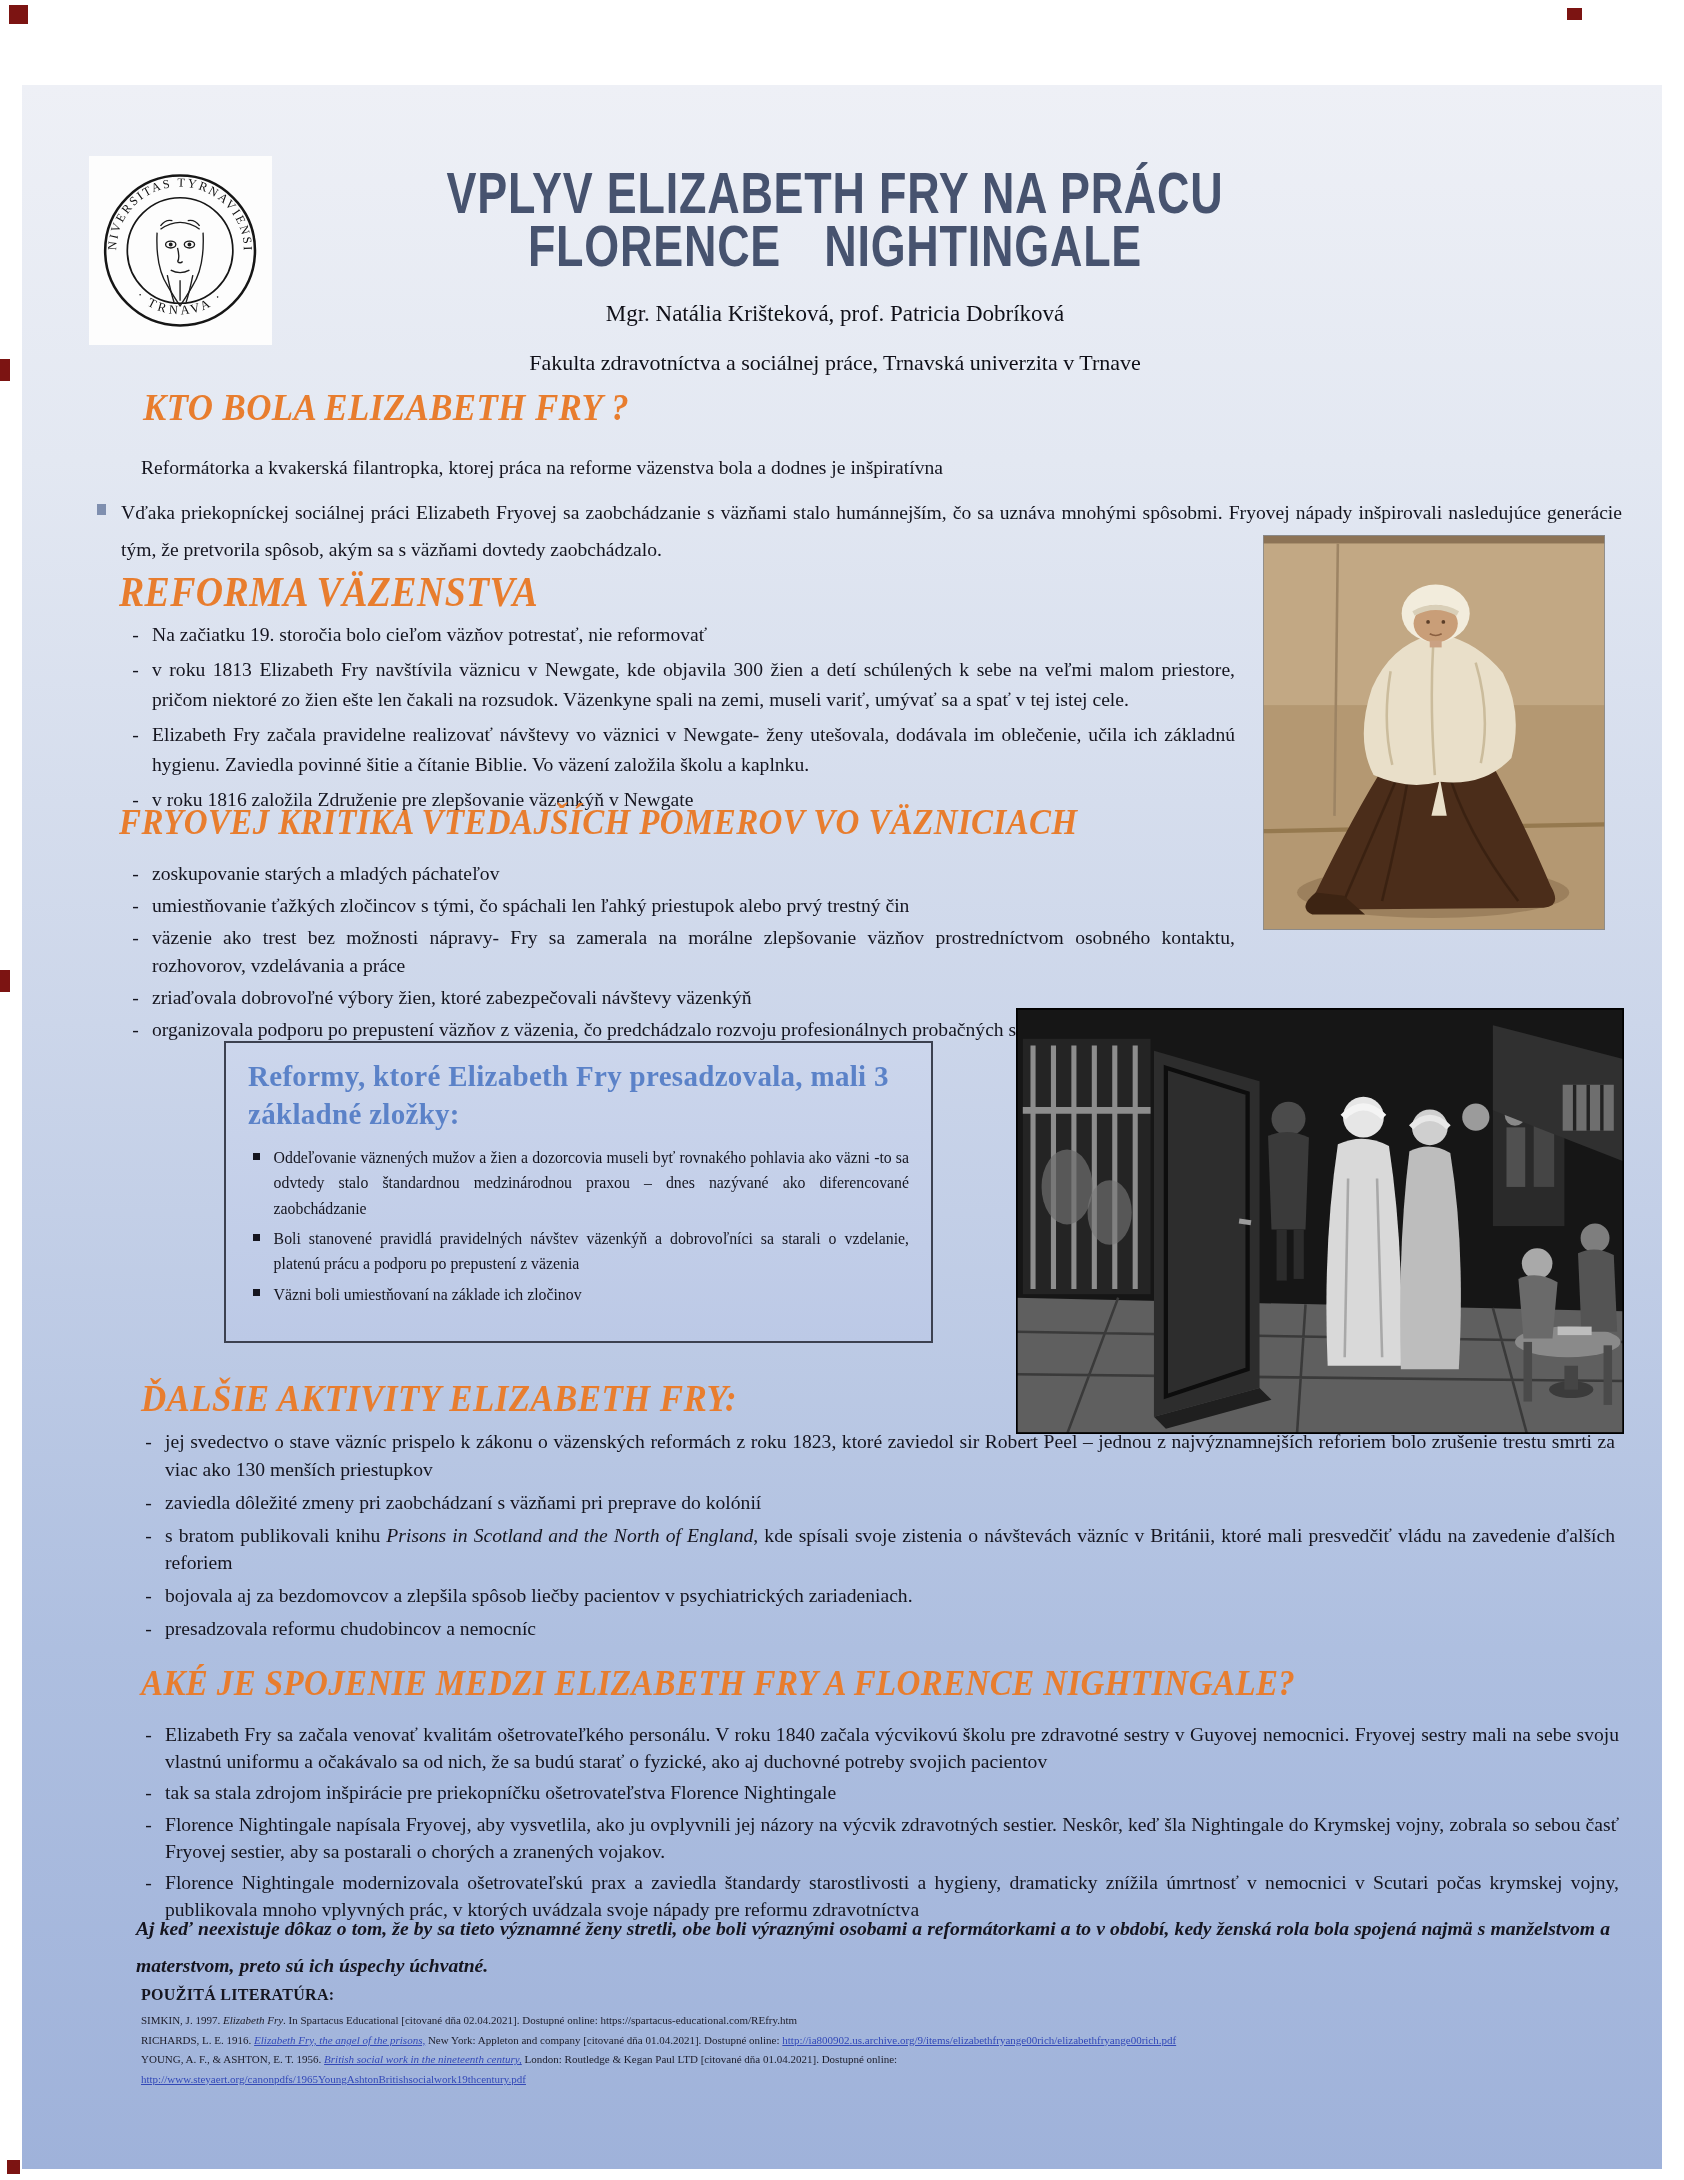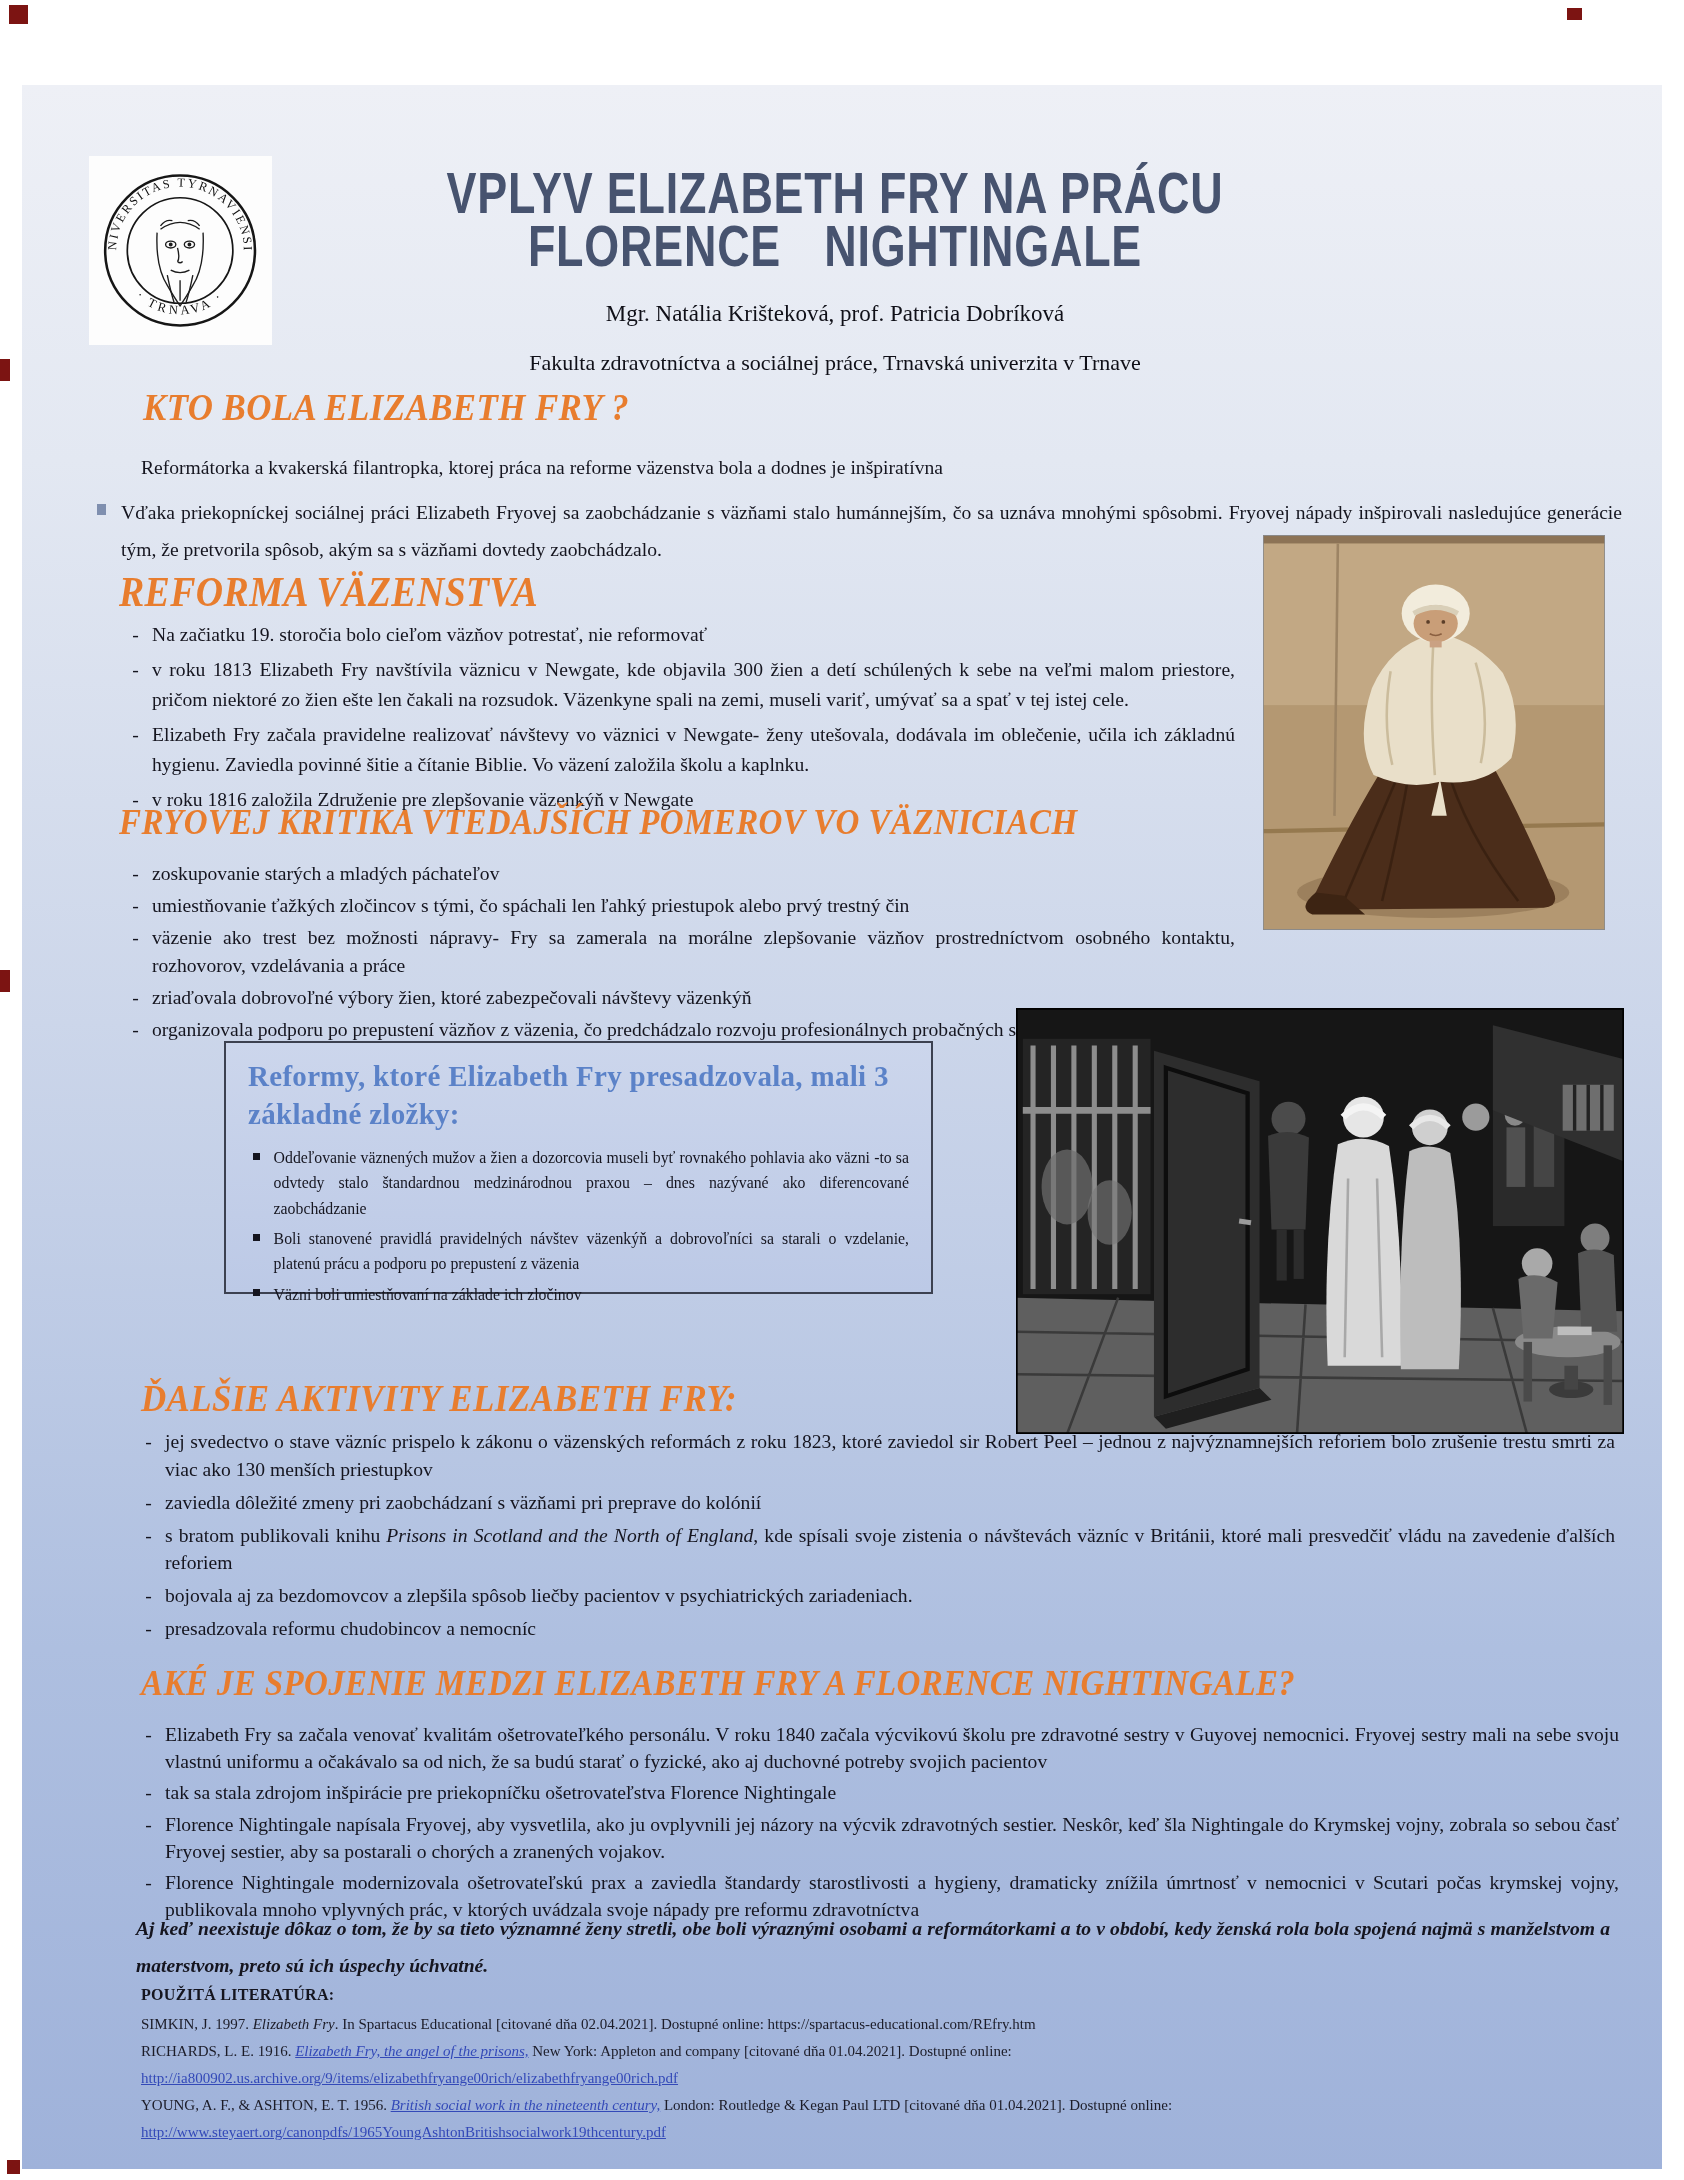--- a/index.html
+++ b/index.html
@@ -45,21 +45,21 @@
   .reform-bullets{position:absolute;left:128px;top:620px;width:1107px;}
   .critique-bullets{position:absolute;left:128px;top:860px;width:1107px;}
   .critique-bullets li{margin-bottom:4.3px;line-height:1.42;}
   .more-bullets{position:absolute;left:141px;top:1428px;width:1474px;}
   .more-bullets li{line-height:1.42;margin-bottom:5.1px;}
   .conn-bullets{position:absolute;left:141px;top:1721px;width:1478px;}
   .conn-bullets li{line-height:1.38;margin-bottom:4.3px;}
 
   
   .reform-box{
-    position:absolute;left:224px;top:1041px;width:709px;height:253px;box-sizing:border-box;
+    position:absolute;left:224px;top:1041px;width:709px;height:302px;box-sizing:border-box;
     border:2.6px solid #3c4150;background:linear-gradient(180deg,#ccd6ec 0%,#bcc9e6 100%);
     padding:13.6px 22px 8.5px 22px;
   }
   .reform-box h2{
     margin:0 0 12px 0;font-family:"Liberation Serif", serif;font-weight:700;
     color:#5b82c8;font-size:29px;line-height:1.32;letter-spacing:0.3px;
   }
   .box-bullets{list-style:none;margin:0;padding:0;font-size:15.8px;}
   .box-bullets li{position:relative;padding-left:25.6px;margin-bottom:5.1px;line-height:1.6;text-align:justify;}
   .box-bullets li::before{content:"";position:absolute;left:5.1px;top:7.7px;width:6.8px;height:6.8px;background:#15151f;}
@@ -70,21 +70,21 @@
 
   
   .conclusion{
     position:absolute;left:136px;top:1910px;width:1474px;
     font-weight:700;font-style:italic;font-size:19.6px;line-height:1.9;text-align:justify;
   }
 
   
   .refs{position:absolute;left:141px;top:1986px;width:1278px;}
   .refs h3{margin:0 0 6.8px 0;font-size:16px;letter-spacing:0.3px;}
-  .ref-item{font-size:15px;line-height:1.8;color:#1c1c28;}
+  .ref-item{font-size:11px;line-height:1.8;color:#1c1c28;}
   .link{color:#3349b8;text-decoration:underline;cursor:pointer;}
   .ital{font-style:italic;}
 </style>
 </head>
 <body>
 
 <div class="poster-bg"></div>
 
 <div class="pin" style="left:8.5px;top:5.1px;width:19px;height:19px;"></div>
 <div class="pin" style="left:1567px;top:7.7px;width:15.3px;height:12px;"></div>

